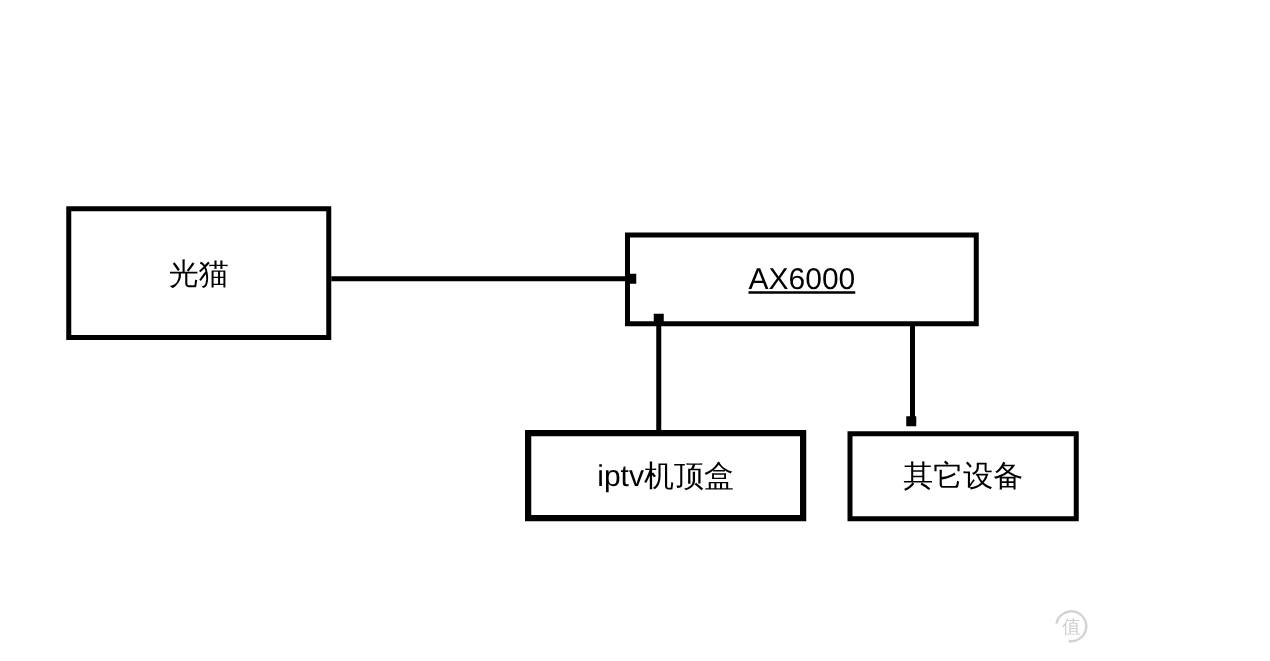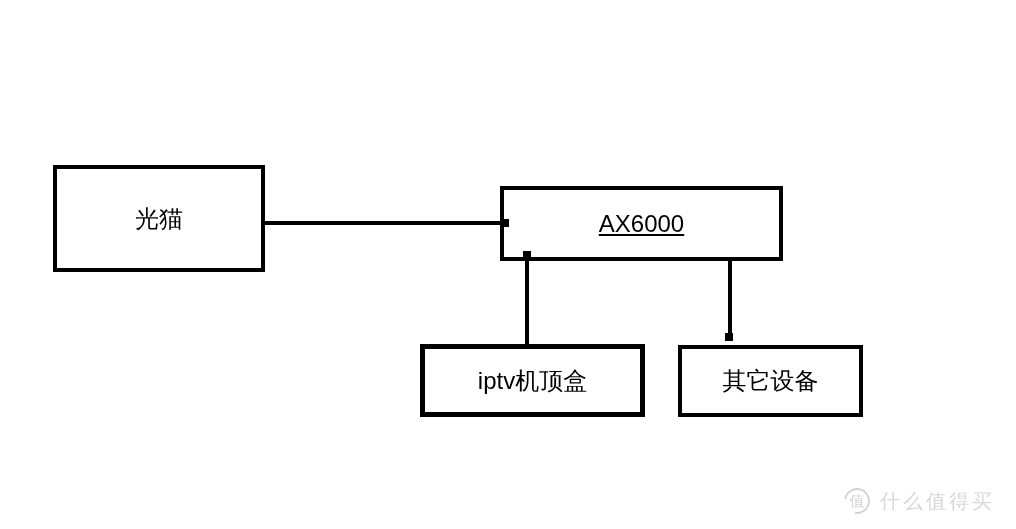--- a/index.html
+++ b/index.html
@@ -116,16 +116,15 @@
 
   <div class="dot dot-1"></div>
   <div class="dot dot-2"></div>
   <div class="dot dot-3"></div>
 
   <div class="watermark">
     <span class="wm-logo">
       <span class="wm-ring"></span>
       <span class="wm-char">值</span>
     </span>
-    <span class="wm-text">什么值得买</span>
   </div>
 
 </div>
 
 </body></html>

